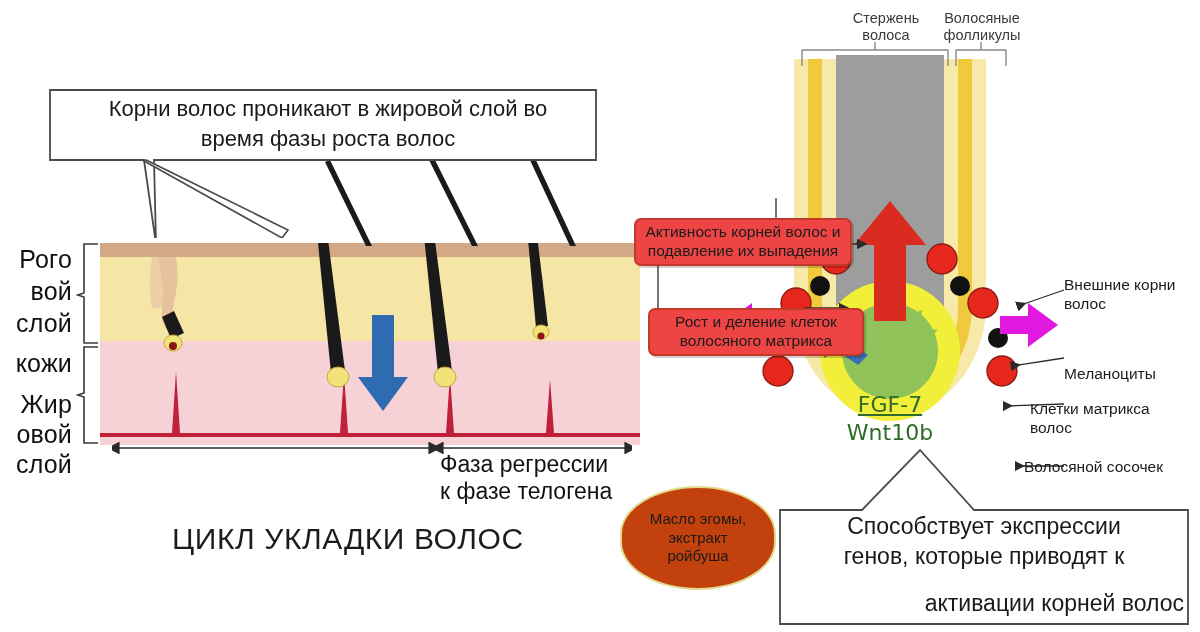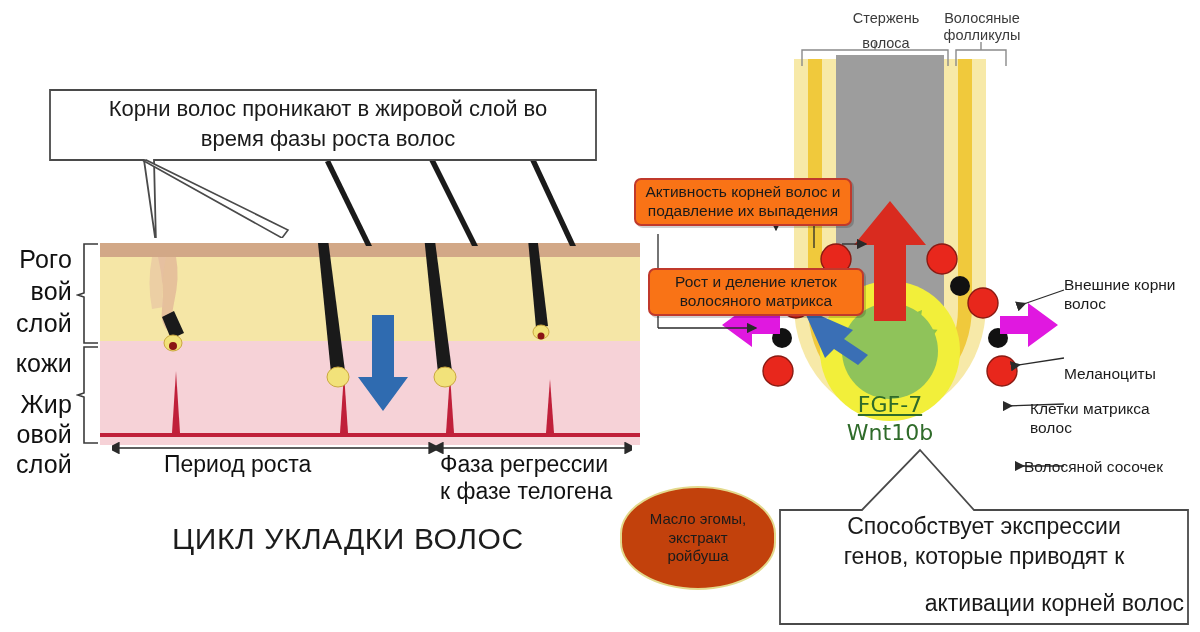--- a/index.html
+++ b/index.html
@@ -8,24 +8,25 @@
   #stage{position:relative;width:1200px;height:632px;background:#fff;}
   .abs{position:absolute;}
   svg{display:block;}
   .txt{position:absolute;white-space:pre;line-height:1.12;}
 
   
   .layer-label{font-size:25px;color:#111;text-align:right;letter-spacing:.2px;}
   .phase-label{font-size:23px;color:#111;}
   .cycle-title{font-size:30px;color:#1c1c1c;letter-spacing:.6px;}
   .red-box{
-    position:absolute;background:#f97316;border:2px solid #c0392b;border-radius:7px;
+    position:absolute;background:#ef4444;border:2px solid #c0392b;border-radius:7px;
     box-sizing:border-box;font-size:15.5px;color:#1b1b1b;text-align:center;
     display:flex;align-items:center;justify-content:center;line-height:1.2;
     box-shadow:2px 2px 0 rgba(0,0,0,.18);
+    margin-top:40px;
   }
   .oval-note{
     position:absolute;background:#c2410c;border:2px solid #e3d98c;border-radius:50%/46%;
     box-sizing:border-box;font-size:15px;color:#1b1b1b;text-align:center;
     display:flex;align-items:center;justify-content:center;line-height:1.25;
   }
   .side-label{position:absolute;font-size:15.5px;color:#1b1b1b;line-height:1.18;white-space:pre;}
   .top-label{position:absolute;font-size:14.5px;color:#3a3a3a;text-align:center;line-height:1.15;white-space:pre;}
   .gene-txt{position:absolute;font-size:22px;color:#2f6b2a;text-align:center;line-height:1.22;white-space:pre;font-family:"DejaVu Sans",sans-serif;}
 </style>
@@ -108,21 +109,20 @@
         <path d="M8,0 L8,8 L0,4 Z" fill="#2a2a2a"></path>
       </marker>
       <marker id="ahR" markerWidth="8" markerHeight="8" refX="1" refY="4" orient="auto">
         <path d="M0,0 L0,8 L8,4 Z" fill="#2a2a2a"></path>
       </marker>
     </defs>
     <line x1="6" y1="8" x2="318" y2="8" stroke="#2a2a2a" stroke-width="1.6" marker-start="url(#ahL)" marker-end="url(#ahR)"></line>
     <line x1="330" y1="8" x2="514" y2="8" stroke="#2a2a2a" stroke-width="1.6" marker-start="url(#ahL)" marker-end="url(#ahR)"></line>
   </svg>
 
-  <div class="txt phase-label" style="left:164px;top:452px;">Период роста</div>
   <div class="txt phase-label" style="left:440px;top:452px;text-align:center;">Фаза регрессии</div>
   <div class="txt phase-label" style="left:440px;top:479px;">к фазе телогена</div>
 
   <div class="txt cycle-title" style="left:172px;top:522px;">ЦИКЛ УКЛАДКИ ВОЛОС</div>
 
   <svg class="abs" style="left:690px;top:55px;" width="380" height="470">
     <defs>
       <clipPath id="folclip">
           <rect x="0" y="0" width="380" height="470"></rect>
         </clipPath>
@@ -184,21 +184,21 @@
   </svg>
 
   <div class="gene-txt" style="left:820px;top:392px;width:140px;text-decoration:underline;">FGF-7</div>
   <div class="gene-txt" style="left:820px;top:420px;width:140px;">Wnt10b</div>
 
   <svg class="abs" style="left:800px;top:42px;" width="260" height="26">
     <path d="M2 24 L2 8 L148 8 L148 24 M75 8 L75 0" fill="none" stroke="#8a8a8a" stroke-width="1.4"></path>
     <path d="M156 24 L156 8 L206 8 L206 24 M181 8 L181 0" fill="none" stroke="#8a8a8a" stroke-width="1.4"></path>
   </svg>
   <div class="top-label" style="left:836px;top:10px;width:100px;">Стержень</div>
-  <div class="top-label" style="left:836px;top:35px;width:100px;">волоса</div>
+  <div class="top-label" style="left:836px;top:27px;width:100px;">волоса</div>
   <div class="top-label" style="left:930px;top:10px;width:104px;">Волосяные</div>
   <div class="top-label" style="left:930px;top:27px;width:104px;">фолликулы</div>
 
   <svg class="abs" style="left:636px;top:178px;" width="290" height="160">
     <defs>
       <marker id="ahB" markerWidth="8" markerHeight="8" refX="4" refY="1" orient="auto">
         <path d="M0,8 L8,8 L4,0 Z" fill="#2a2a2a"></path>
       </marker>
       <marker id="ahE" markerWidth="8" markerHeight="8" refX="7" refY="4" orient="auto">
         <path d="M0,0 L8,4 L0,8 Z" fill="#2a2a2a"></path>

